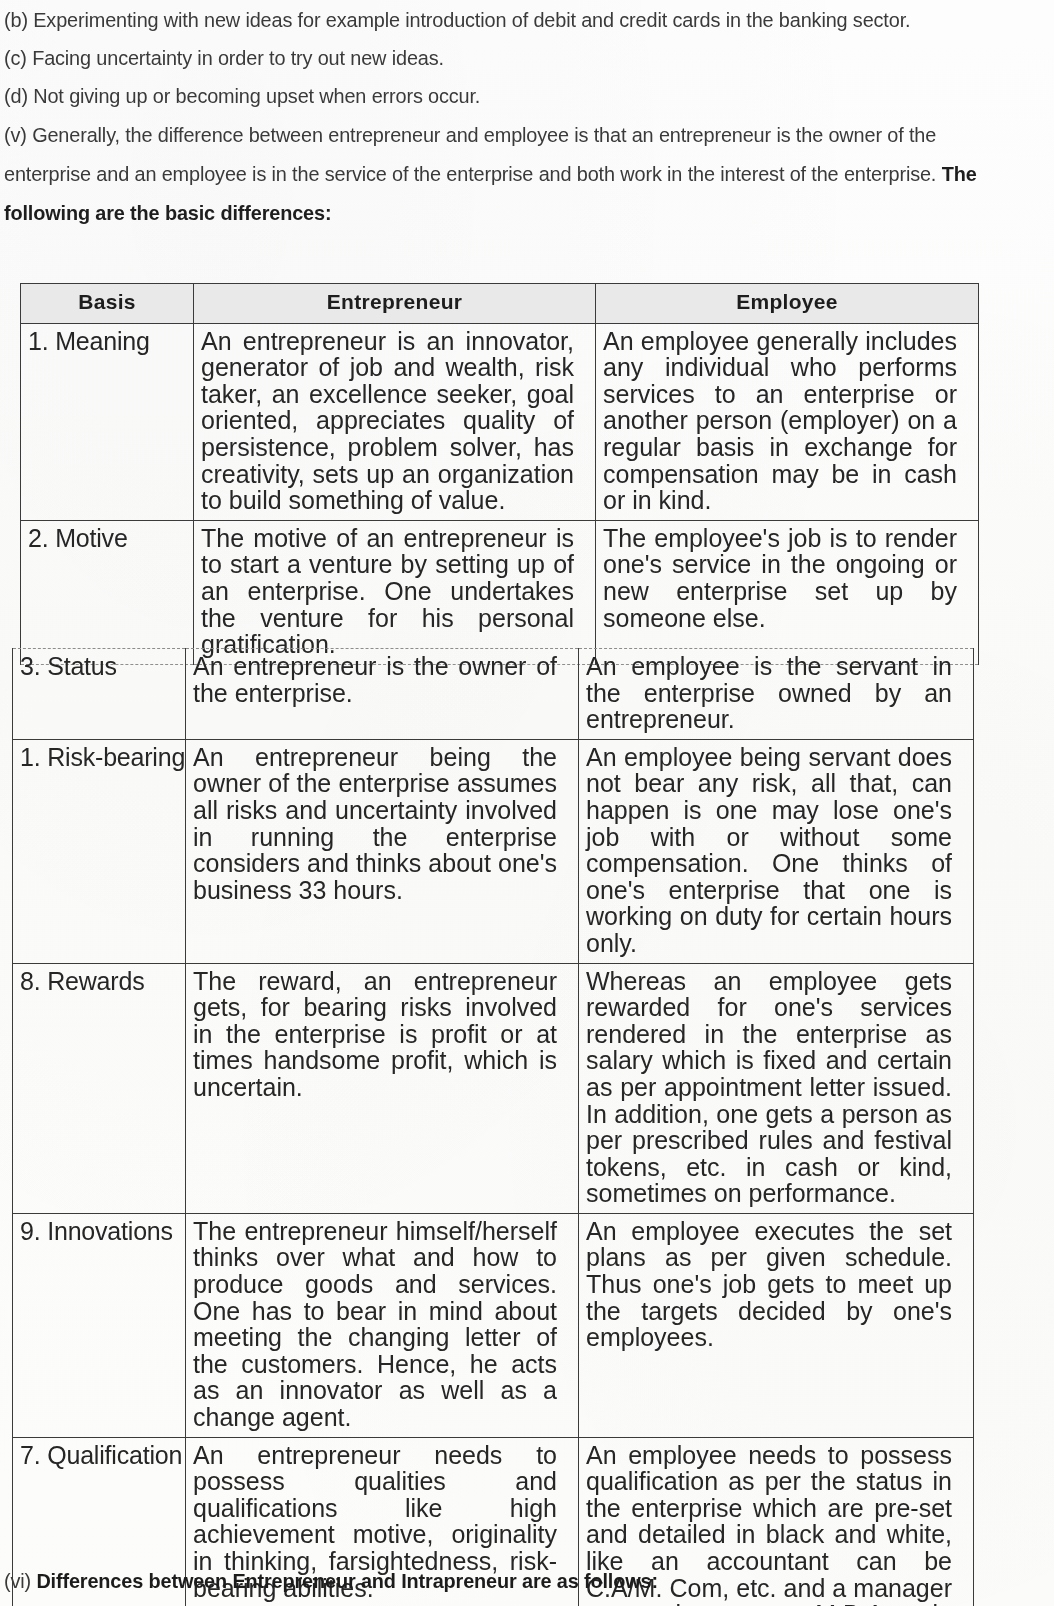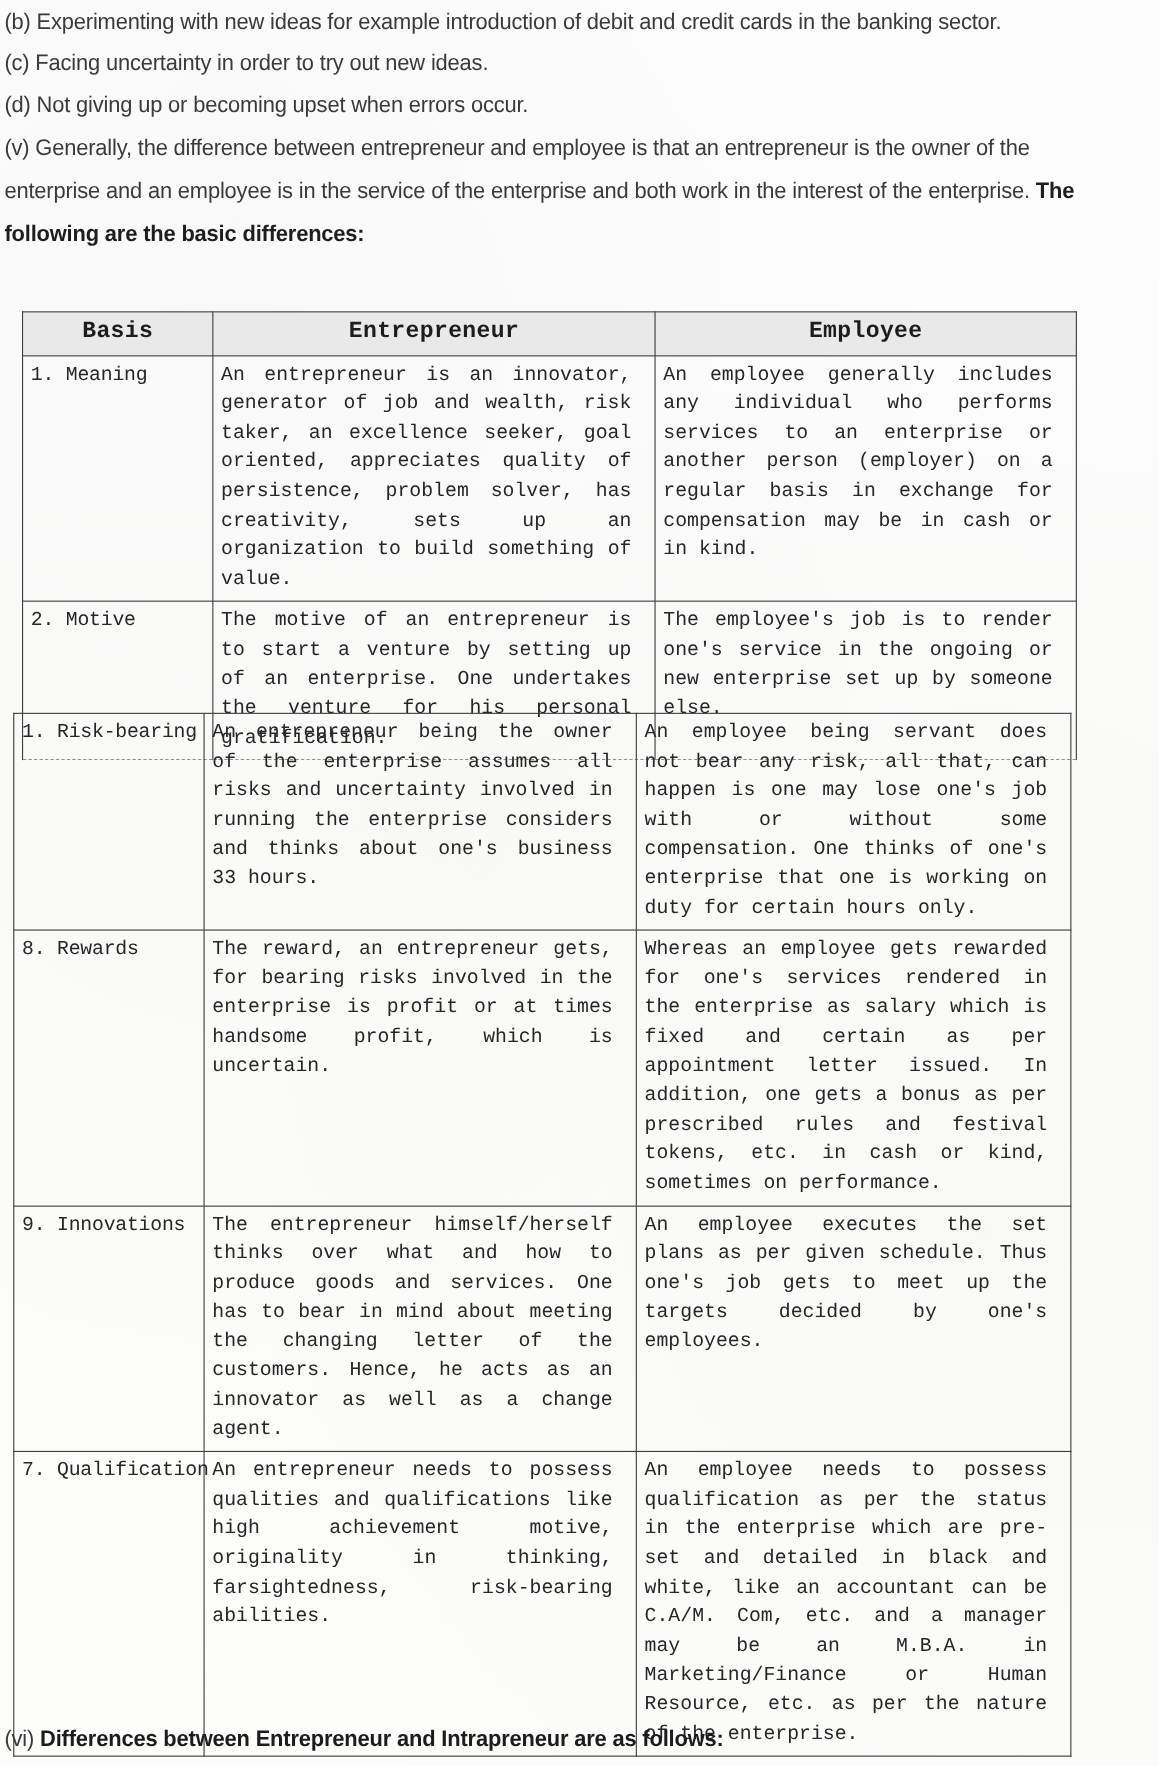--- a/index.html
+++ b/index.html
@@ -53,29 +53,29 @@
     color: #1e1e1e;
   }
 
   
   .tbl-wrap { position: absolute; }
 
   table.diff {
     border-collapse: collapse;
     table-layout: fixed;
     width: 100%;
-    font-family: Liberation Mono, monospace;
+    font-family: Liberation Sans, sans-serif;
     color: #262626;
   }
   table.diff th,
   table.diff td {
     border: 1.4px solid #3b3b3b;
     vertical-align: top;
     padding: 4px 21px 6px 7px;
-    font-size: 18px;
+    font-size: 25px;
     line-height: 26.6px;
   }
   table.diff th {
     background: #e9e9e9;
     font-weight: 700;
     text-align: center;
     letter-spacing: 0.3px;
     padding: 5px 6px 7px 6px;
     font-size: 21px;
     color: #1d1d1d;
@@ -167,29 +167,34 @@
 </div>
 
 <div class="tbl-wrap" id="table-two-wrap">
   <table class="diff" id="table-two">
     <colgroup>
         <col class="c1">
         <col class="c2">
         <col class="c3">
       </colgroup>
     <tbody>
+      <tr class="first-row">
+        <td class="basis">3. Status</td>
+        <td class="just">An entrepreneur is the owner of the enterprise.</td>
+        <td class="just">An employee is the servant in the enterprise owned by an entrepreneur.</td>
+      </tr>
       <tr>
         <td class="basis">1. Risk-bearing</td>
         <td class="just">An entrepreneur being the owner of the enterprise assumes all risks and uncertainty involved in running the enterprise considers and thinks about one's business 33 hours.</td>
         <td class="just">An employee being servant does not bear any risk, all that, can happen is one may lose one's job with or without some compensation. One thinks of one's enterprise that one is working on duty for certain hours only.</td>
       </tr>
       <tr>
         <td class="basis">8. Rewards</td>
         <td class="just lastfull">The reward, an entrepreneur gets, for bearing risks involved in the enterprise is profit or at times handsome profit, which is uncertain.</td>
-        <td class="just">Whereas an employee gets rewarded for one's services rendered in the enterprise as salary which is fixed and certain as per appointment letter issued. In addition, one gets a bonus as per prescribed rules and festival tokens, etc. in cash or kind, sometimes on performance.</td>
+        <td class="just">Whereas an employee gets rewarded for one's services rendered in the enterprise as salary which is fixed and certain as per appointment letter issued. In addition, one gets a person as per prescribed rules and festival tokens, etc. in cash or kind, sometimes on performance.</td>
       </tr>
       <tr>
         <td class="basis">9. Innovations</td>
         <td class="just">The entrepreneur himself/herself thinks over what and how to produce goods and services. One has to bear in mind about meeting the changing letter of the customers. Hence, he acts as an innovator as well as a change agent.</td>
         <td class="just">An  employee executes the set plans as per given schedule. Thus one's job gets to meet up the targets decided by one's employees.</td>
       </tr>
       <tr>
         <td class="basis">7. Qualification</td>
         <td class="just">An entrepreneur needs to possess qualities and qualifications like high achievement motive, originality in thinking, farsightedness, risk-bearing abilities.</td>
         <td class="just">An employee needs to possess qualification as per the status in the enterprise which are pre-set and detailed in black and white, like an accountant can be C.A/M. Com, etc. and a manager may be an M.B.A. in Marketing/Finance or Human Resource, etc. as per the nature of the enterprise.</td>

